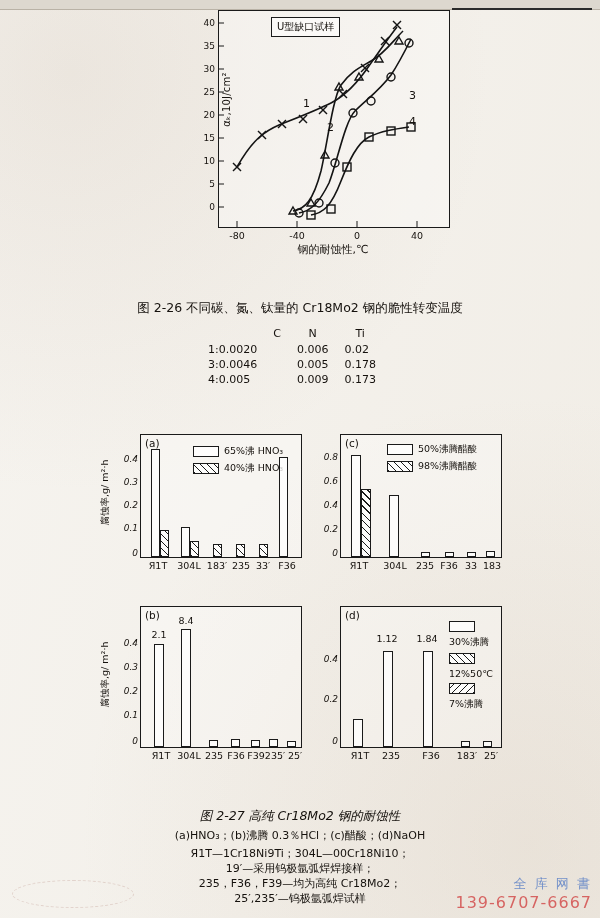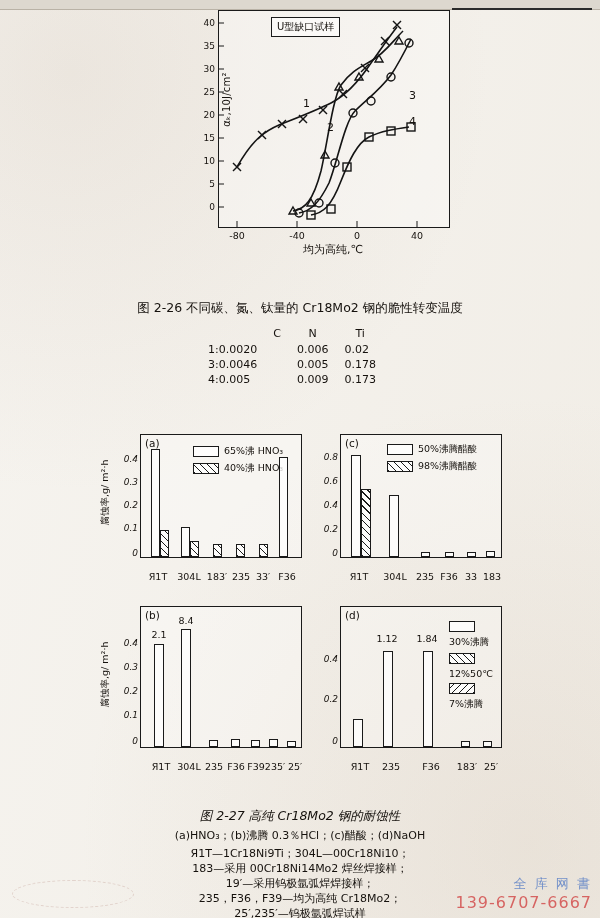--- a/index.html
+++ b/index.html
@@ -70,21 +70,21 @@
 
   
   .panel{position:absolute;border:1.4px solid #1a1a1a;background:rgba(255,255,255,.32);}
   .plab{position:absolute;left:4px;top:2px;font-size:10.5px;font-family:"DejaVu Sans",sans-serif;}
   .ylabP{
     position:absolute;width:130px;text-align:center;
     transform:rotate(-90deg);transform-origin:center;
     font-size:9.5px;font-family:"DejaVu Sans",sans-serif;
   }
   .ytick{position:absolute;right:100%;margin-right:3px;font-size:9px;font-family:"DejaVu Sans",sans-serif;transform:translateY(-50%);font-style:italic;}
-  .xtick{position:absolute;top:100%;margin-top:14px;font-size:9.5px;font-family:"DejaVu Sans",sans-serif;transform:translateX(-50%);white-space:nowrap;}
+  .xtick{position:absolute;top:100%;margin-top:3px;font-size:9.5px;font-family:"DejaVu Sans",sans-serif;transform:translateX(-50%);white-space:nowrap;}
   .bar{position:absolute;bottom:0;border:1.1px solid #1a1a1a;box-sizing:border-box;}
   .bar.plain{background:rgba(255,255,255,.75);}
   .bar.hatch{
     background:
       repeating-linear-gradient(45deg, #1a1a1a 0 1.1px, rgba(255,255,255,.75) 1.1px 5px);
   }
   .vallab{position:absolute;font-size:9.5px;font-family:"DejaVu Sans",sans-serif;transform:translateX(-50%);}
   .legend{position:absolute;font-size:9.5px;font-family:"DejaVu Sans",sans-serif;}
   .legend .row{display:flex;align-items:center;gap:5px;margin-bottom:4px;}
   .swatch{width:26px;height:11px;border:1.1px solid #1a1a1a;box-sizing:border-box;background:rgba(255,255,255,.8);}
@@ -228,21 +228,21 @@
         </g>
       </svg>
 
       <span class="curvelab" style="left:84px;top:86px">1</span>
       <span class="curvelab" style="left:108px;top:110px">2</span>
       <span class="curvelab" style="left:190px;top:78px">3</span>
       <span class="curvelab" style="left:190px;top:104px">4</span>
     </div>
 
     <div class="ylab26">αₖ,10J/cm²</div>
-    <div class="xlab26">均为高纯,℃</div>
+    <div class="xlab26">钢的耐蚀性,℃</div>
   </div>
 
   <div class="caption cap26">图 2-26  不同碳、氮、钛量的 Cr18Mo2 钢的脆性转变温度</div>
 
   <div class="tbl26">
     <table>
       <tbody>
           <tr>
         <td class="hdr"></td>
         <td class="hdr">C</td>
@@ -413,21 +413,20 @@
     <span class="xtick" style="left:90px">F36</span>
     <span class="xtick" style="left:126px">183′</span>
     <span class="xtick" style="left:150px">25′</span>
   </div>
 
   <div class="caption cap27">图 2-27   高纯 Cr18Mo2 钢的耐蚀性</div>
   <div class="sub27">(a)HNO₃；(b)沸腾 0.3％HCl；(c)醋酸；(d)NaOH</div>
 
   <div class="notes">
     <div>Я1T—1Cr18Ni9Ti；304L—00Cr18Ni10；</div>
-    <div>183—采用 00Cr18Ni14Mo2 焊丝焊接样；</div>
     <div>19′—采用钨极氩弧焊焊接样；</div>
     <div>235，F36，F39—均为高纯 Cr18Mo2；</div>
     <div>25′,235′—钨极氩弧焊试样</div>
   </div>
 
   <div class="stamp"></div>
 
   <div class="wm">
     <div class="w1">全 库 网 書</div>
     <div class="w2">139-6707-6667</div>

